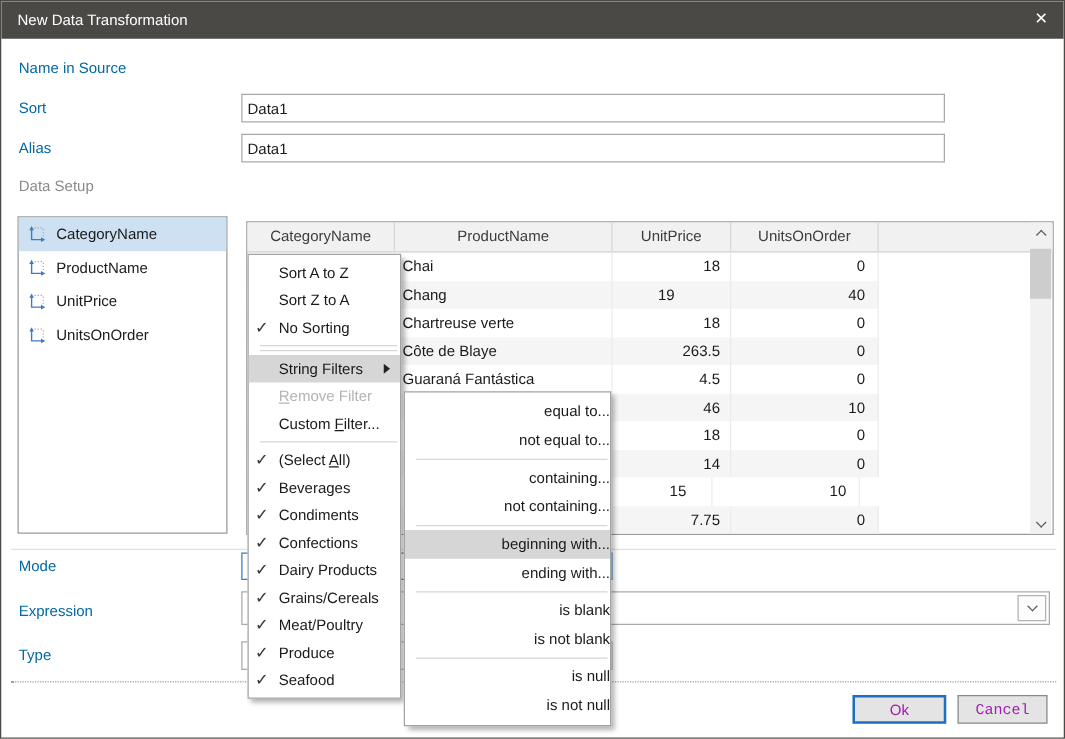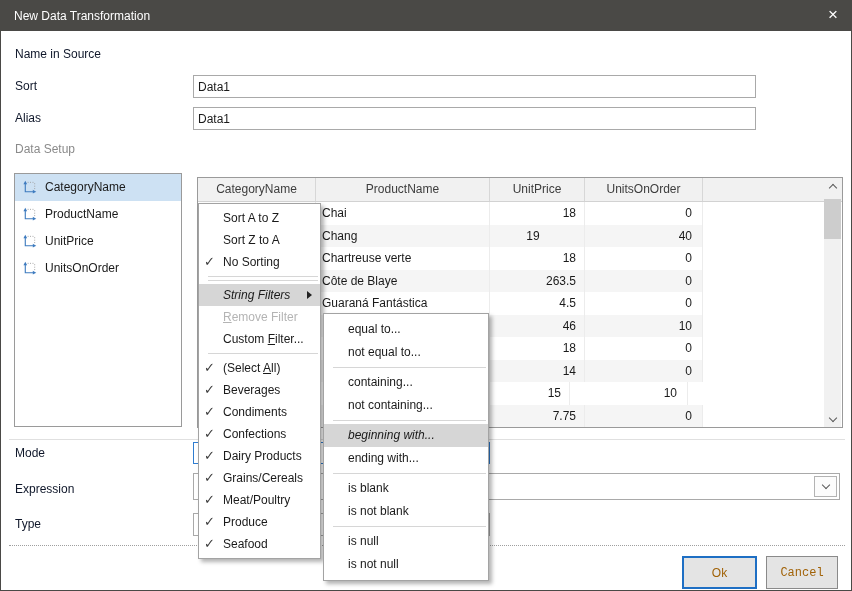--- a/index.html
+++ b/index.html
@@ -6,21 +6,21 @@
   *{box-sizing:border-box;}
   .dialog{
     position:relative;width:852px;height:591px;background:#fff;
     border:1px solid #4a4946;font-family:"Liberation Sans",sans-serif;
     overflow:hidden;
   }
   .titlebar{position:absolute;left:0;top:0;width:100%;height:30px;background:#4a4946;color:#fff;}
   .titlebar .title{position:absolute;left:13px;top:0;line-height:30px;font-size:12px;text-align:center;}
   .close-btn{position:absolute;right:0;top:0;width:36px;height:30px;text-align:center;line-height:28px;
     font-size:17px;color:#fff;cursor:default;}
-  .flabel{position:absolute;left:14px;font-size:12px;color:#0f172a;}
+  .flabel{position:absolute;left:14px;font-size:12px;color:#0369a1;}
   .tinput{position:absolute;left:192px;width:563px;height:23px;border:1px solid #a9a9a9;background:#fff;
     font-family:"Liberation Sans",sans-serif;font-size:12px;padding:0 4px;color:#1a1a1a;outline:none;}
   .section-label{position:absolute;left:14px;top:141px;font-size:12px;color:#8a8a8a;}
   .panel-line{position:absolute;left:8px;top:438px;width:836px;height:1px;background:#e0e0e0;}
   
   .field-list{position:absolute;left:13px;top:172px;width:168px;height:254px;border:1px solid #9a9a9a;background:#fff;}
   .fl-item{position:relative;height:27px;line-height:27px;font-size:12px;color:#1a1a1a;padding-left:30px;}
   .fl-item.sel{background:#cde1f3;}
   .fl-item svg{position:absolute;left:7px;top:6px;}
   
@@ -38,32 +38,32 @@
   .chev{width:6px;height:6px;border-right:1.4px solid #5a5a5a;border-bottom:1.4px solid #5a5a5a;}
   .chev.up{transform:rotate(-135deg);margin-top:3px;}
   .chev.down{transform:rotate(45deg);margin-bottom:2px;}
   
   .mode-input{position:absolute;left:192px;top:441px;width:297px;height:22px;border:1px solid #2f7dd0;background:#fff;}
   .combo{position:absolute;left:192px;top:472px;width:647px;height:27px;border:1px solid #a9a9a9;background:#fff;}
   .combo-btn{position:absolute;right:2px;top:2px;width:23px;height:21px;border:1px solid #b3b3b3;background:#fcfcfc;
     display:flex;align-items:center;justify-content:center;}
   .type-input{position:absolute;left:192px;top:512px;width:297px;height:23px;border:1px solid #a9a9a9;background:#fff;}
   .dotted-sep{position:absolute;left:8px;top:544px;width:836px;height:0;border-top:1px dotted #9f9f9f;}
-  .btn{position:absolute;top:555px;height:33px;font-family:"Liberation Sans",sans-serif;font-size:12px;
-    color:#a16207;background:#e4e4e4;padding:0;}
+  .btn{position:absolute;top:555px;height:23px;font-family:"Liberation Sans",sans-serif;font-size:12px;
+    color:#a21caf;background:#e4e4e4;padding:0;}
   .btn.ok{left:681px;width:75px;border:2px solid #1e6fc4;}
   .btn.cancel{left:765px;width:72px;border:1px solid #8a8a8a;font-family:Liberation Mono, monospace;}
   
   .menu{position:absolute;left:197px;top:202px;width:123px;background:#fff;border:1px solid #a3a3a3;
     box-shadow:3px 3px 4px rgba(0,0,0,.30);padding:3px 0;z-index:20;}
   .submenu{position:absolute;left:322px;top:312px;width:166px;background:#fff;border:1px solid #a3a3a3;
     box-shadow:3px 3px 4px rgba(0,0,0,.30);padding:4px 0;z-index:21;}
   .m-item{position:relative;height:22px;line-height:22px;font-size:12px;color:#1a1a1a;padding-left:24px;white-space:nowrap;}
-  .submenu .m-item{height:23px;line-height:23px;}
-  .m-item.hl{background:#d6d6d6;font-style:italic;}
+  .submenu .m-item{height:23px;line-height:23px;text-align:right;}
+  .m-item.hl{background:#d6d6d6;}
   .m-item.disabled{color:#b4b4b4;}
   .m-check{position:absolute;left:5px;top:0;width:16px;font-size:13px;color:#3c3c3c;}
   .m-arrow{position:absolute;right:8px;top:7px;width:0;height:0;
     border-left:5px solid #222;border-top:4px solid transparent;border-bottom:4px solid transparent;}
   .m-sep{height:1px;background:#d6d6d6;margin:3px 2px 3px 9px;}
   .m-item u{text-decoration:underline;}
 </style>
 </head>
 <body>
 
@@ -162,21 +162,21 @@
         </div>
         <div class="g-row stripe">
           <div class="g-cell" style="width: 118px; text-align: left; padding-left: 6px;"></div>
           <div class="g-cell" style="width: 174px; text-align: left; padding-left: 6px;"></div>
           <div class="g-cell" style="width: 95px; text-align: right; padding-right: 8px;">14</div>
           <div class="g-cell" style="width: 118px; text-align: right; padding-right: 10px;">0</div>
         </div>
         <div class="g-row">
           <div class="g-cell" style="width: 118px; text-align: left; padding-left: 6px;"></div>
           <div class="g-cell" style="width: 174px; text-align: left; padding-left: 6px;"></div>
-          <div class="g-cell" style="width: 80px; text-align: right; padding-right: 8px;">15</div>
+          <div class="g-cell" style="width: 80px; text-align: right; padding-right: 20px;">15</div>
           <div class="g-cell" style="width: 118px; text-align: right; padding-right: 10px;">10</div>
         </div>
         <div class="g-row stripe">
           <div class="g-cell" style="width: 118px; text-align: left; padding-left: 6px;"></div>
           <div class="g-cell" style="width: 174px; text-align: left; padding-left: 6px;"></div>
           <div class="g-cell" style="width: 95px; text-align: right; padding-right: 8px;">7.75</div>
           <div class="g-cell" style="width: 118px; text-align: right; padding-right: 10px;">0</div>
         </div>
       </div>
     <div class="vscroll">

